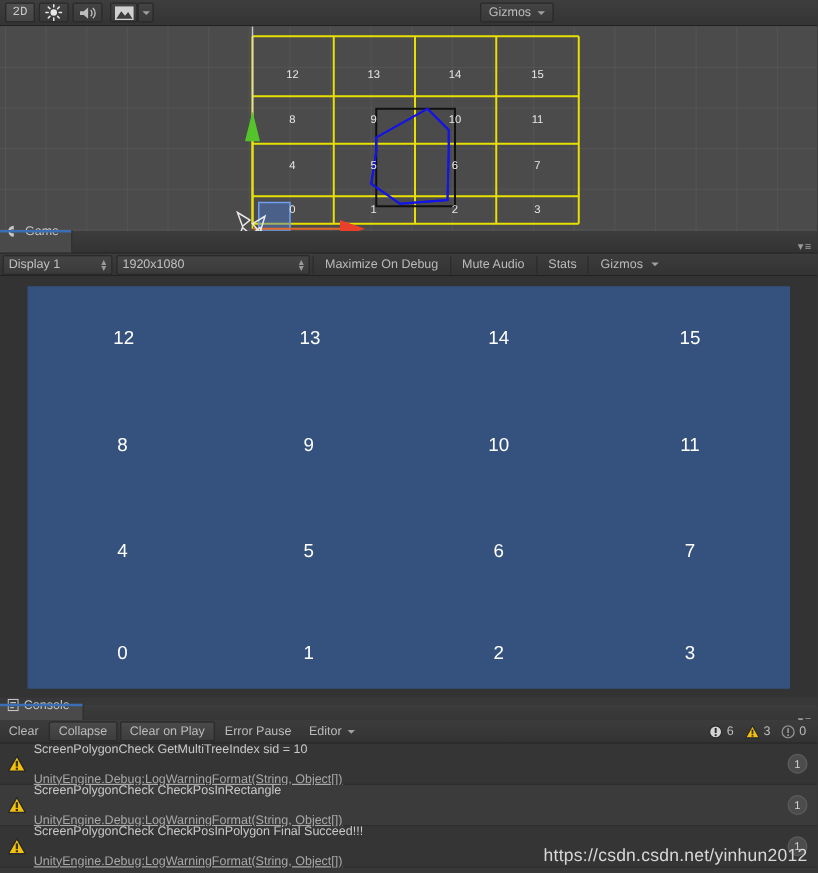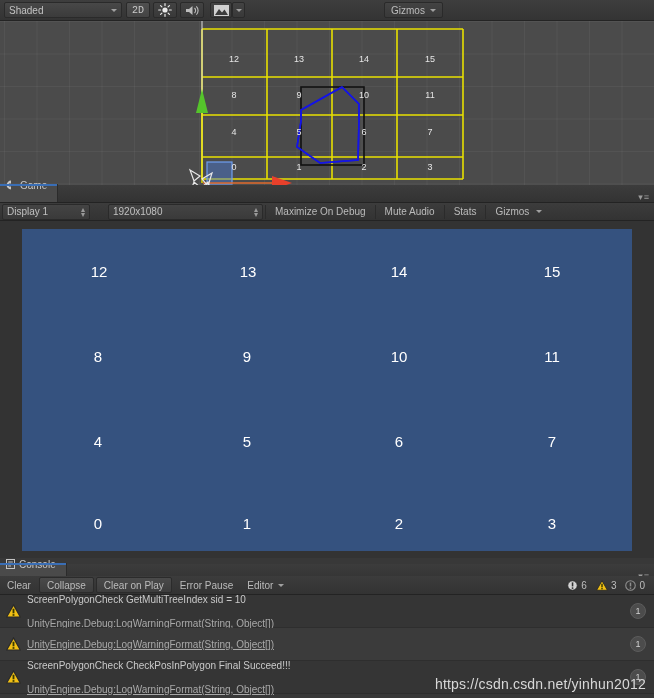--- a/index.html
+++ b/index.html
@@ -116,24 +116,20 @@
     font-size:9px; color:#d2d2d2; }
   #watermark { position:absolute; right:8px; bottom:6px;
     font-size:14px; color:#d8d8d8; letter-spacing:.2px; }
 </style>
 </head>
 <body>
 
 <div id="app">
 
   <div id="scene-toolbar">
-    <div class="sv-drop">
-      <span>Shaded</span>
-      <span class="caret"></span>
-    </div>
 
     <div class="sv-seg">
       <span>2D</span>
     </div>
 
     <div class="sv-icon">
       <svg width="14" height="14" viewBox="0 0 14 14">
         <circle cx="7" cy="7" r="2.6" fill="#e9e9e9"></circle>
         <g stroke="#e9e9e9" stroke-width="1.2" stroke-linecap="round">
           <line x1="7" y1="0.7" x2="7" y2="2.6"></line>
@@ -248,21 +244,21 @@
       <span>▾</span>
       <span>≡</span>
     </div>
   </div>
 
   <div id="game-toolbar">
     <div class="gv-drop" style="width:88px;margin-left:2px">
       <span>Display 1</span>
       <span class="updown">▴<br>▾</span>
     </div>
-    <div class="gv-drop" style="width:155px;margin-left:18px">
+    <div class="gv-drop" style="width:155px;margin-left:3px">
       <span>1920x1080</span>
       <span class="updown">▴<br>▾</span>
     </div>
 
 
     <div class="gv-sep"></div>
     <div class="cs-btn">
       <span>Maximize On Debug</span>
     </div>
     <div class="gv-sep"></div>
@@ -378,20 +374,21 @@
         </div>
         <div class="log-count">1</div>
       </div>
       <div class="logrow odd">
         <svg width="15" height="14" viewBox="0 0 13 12">
           <polygon points="6.5,0.7 12.4,11.2 0.6,11.2" fill="#f2c014" stroke="#2a2a2a" stroke-width="1"></polygon>
           <rect x="5.7" y="4" width="1.6" height="4" fill="#3a3a00"></rect>
           <rect x="5.7" y="8.7" width="1.6" height="1.5" fill="#3a3a00"></rect>
         </svg>
         <div class="log-text">
+          <div class="log-l1">ScreenPolygonCheck CheckPosInRectangle</div>
           <div class="log-l2">UnityEngine.Debug:LogWarningFormat(String, Object[])</div>
         </div>
         <div class="log-count">1</div>
       </div>
       <div class="logrow even">
         <svg width="15" height="14" viewBox="0 0 13 12">
           <polygon points="6.5,0.7 12.4,11.2 0.6,11.2" fill="#f2c014" stroke="#2a2a2a" stroke-width="1"></polygon>
           <rect x="5.7" y="4" width="1.6" height="4" fill="#3a3a00"></rect>
           <rect x="5.7" y="8.7" width="1.6" height="1.5" fill="#3a3a00"></rect>
         </svg>

